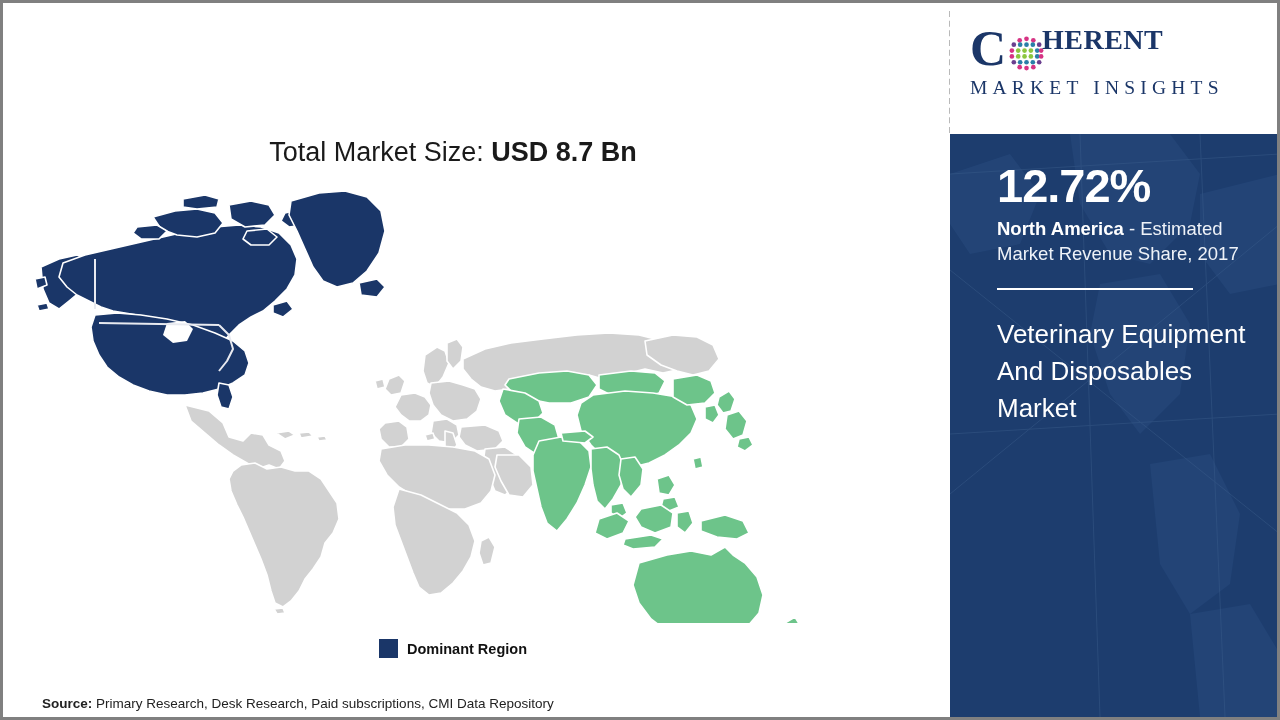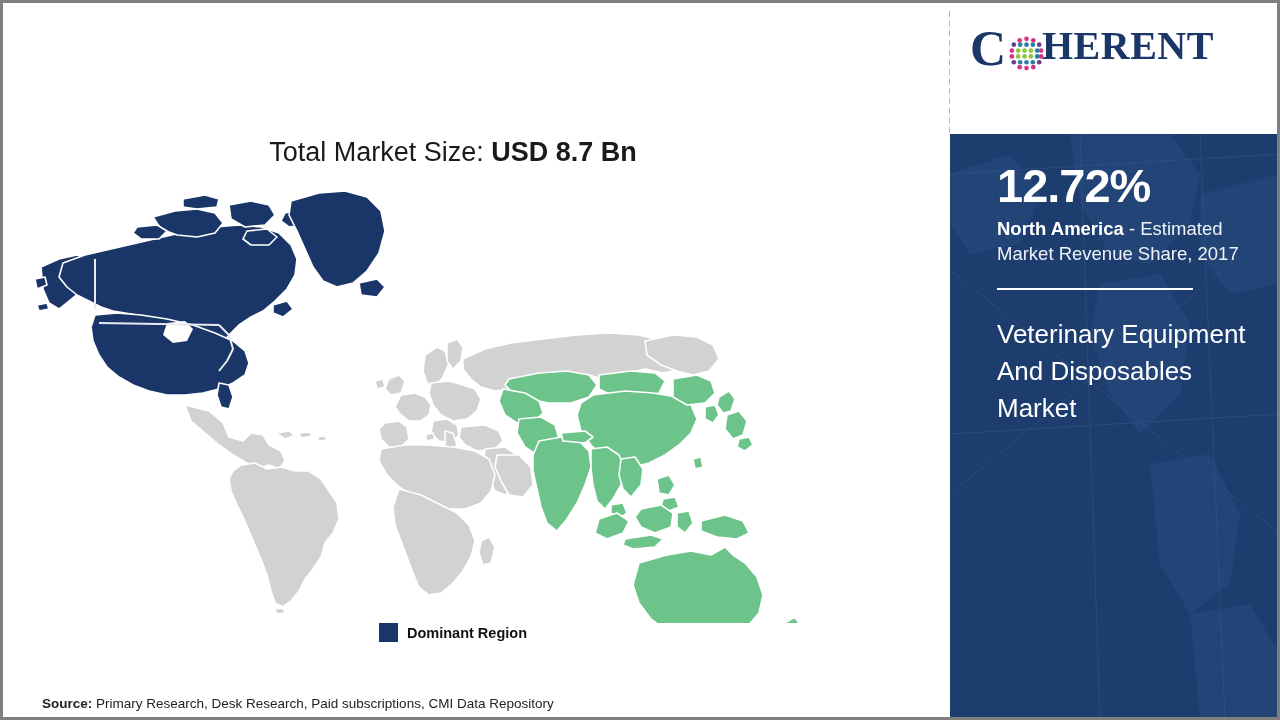--- a/index.html
+++ b/index.html
@@ -17,21 +17,21 @@
   #market-size-line{position:absolute;left:0;top:134px;width:900px;text-align:center;
                     font-size:27px;color:#1a1a1a;white-space:nowrap;}
   #market-size-label{font-weight:400;}
   #market-size-value{font-weight:bold;}
 
   
   #map-wrap{position:absolute;left:30px;top:180px;width:810px;height:440px;}
   #world-map{width:100%;height:100%;display:block;}
 
   
-  #legend{position:absolute;left:0;top:620px;width:900px;display:flex;
+  #legend{position:absolute;left:0;top:636px;width:900px;display:flex;
           justify-content:center;align-items:center;gap:60px;}
   .legend-item{display:flex;align-items:center;gap:9px;}
   .legend-swatch{width:19px;height:19px;display:block;}
   .legend-label{font-size:14.5px;font-weight:bold;color:#111;white-space:nowrap;}
 
   
   #source-line{position:absolute;left:39px;top:693px;font-size:13.5px;color:#222;white-space:nowrap;}
   #source-label{font-weight:bold;}
   #source-text{font-weight:400;}
 
@@ -40,21 +40,21 @@
                 border-left:2px dashed #b9b9b9;}
 
   
   #logo-area{position:absolute;left:947px;top:0;width:330px;height:131px;background:#fff;}
   #logo-inner{position:absolute;left:20px;top:24px;width:292px;}
   #logo-wordmark{position:relative;height:48px;}
   #logo-word-c{position:absolute;left:0;top:-4px;font-family:"Liberation Serif",serif;
                font-size:50px;font-weight:bold;color:#1b3668;line-height:1;}
   #logo-globe{position:absolute;left:37px;top:6px;width:39px;height:39px;}
   #logo-word-rest{position:absolute;left:72px;top:-1px;font-family:"Liberation Serif",serif;
-                  font-size:40px;font-weight:bold;color:#1b3668;line-height:1;letter-spacing:0.5px;}
+                  font-size:28px;font-weight:bold;color:#1b3668;line-height:1;letter-spacing:0.5px;}
   #logo-subtitle{margin-top:2px;font-family:"Liberation Serif",serif;font-size:19.5px;
                  color:#1b3668;letter-spacing:5.2px;white-space:nowrap;}
 
   
   #right-panel{position:absolute;left:947px;top:131px;width:330px;height:583px;
                background:#1d3d6e;overflow:hidden;}
   #right-panel-texture{position:absolute;inset:0;opacity:.55;}
   #right-content{position:absolute;left:47px;top:28px;right:18px;}
 
   #share-percent{font-size:47px;font-weight:bold;color:#fff;line-height:1.02;letter-spacing:-1px;}
@@ -290,20 +290,21 @@
             <circle cx="20" cy="30" r="2.4" fill="#2a7fa8"></circle>
             <circle cx="26.5" cy="30" r="2.4" fill="#2a7fa8"></circle>
             <circle cx="33" cy="30" r="2.4" fill="#6b3f8f"></circle>
             <circle cx="13" cy="35" r="2.4" fill="#d63384"></circle>
             <circle cx="20" cy="36" r="2.4" fill="#d63384"></circle>
             <circle cx="27" cy="35" r="2.4" fill="#d63384"></circle>
           </g>
         </svg>
         <span id="logo-word-rest">HERENT</span>
       </div>
+      <div id="logo-subtitle">MARKET INSIGHTS</div>
     </div>
   </div>
 
   <div id="right-panel">
     <svg id="right-panel-texture" viewBox="0 0 330 583" preserveAspectRatio="xMidYMid slice">
       <rect width="330" height="583" fill="#1d3d6e"></rect>
       <g fill="#2a4d81" opacity="0.85">
         <path d="M120 0 L220 0 L250 40 L240 90 L200 130 L160 120 L130 70 Z"></path>
         <path d="M250 60 L330 40 L330 150 L280 160 L250 120 Z"></path>
         <path d="M150 150 L210 140 L240 190 L230 260 L190 300 L160 260 L140 200 Z"></path>

